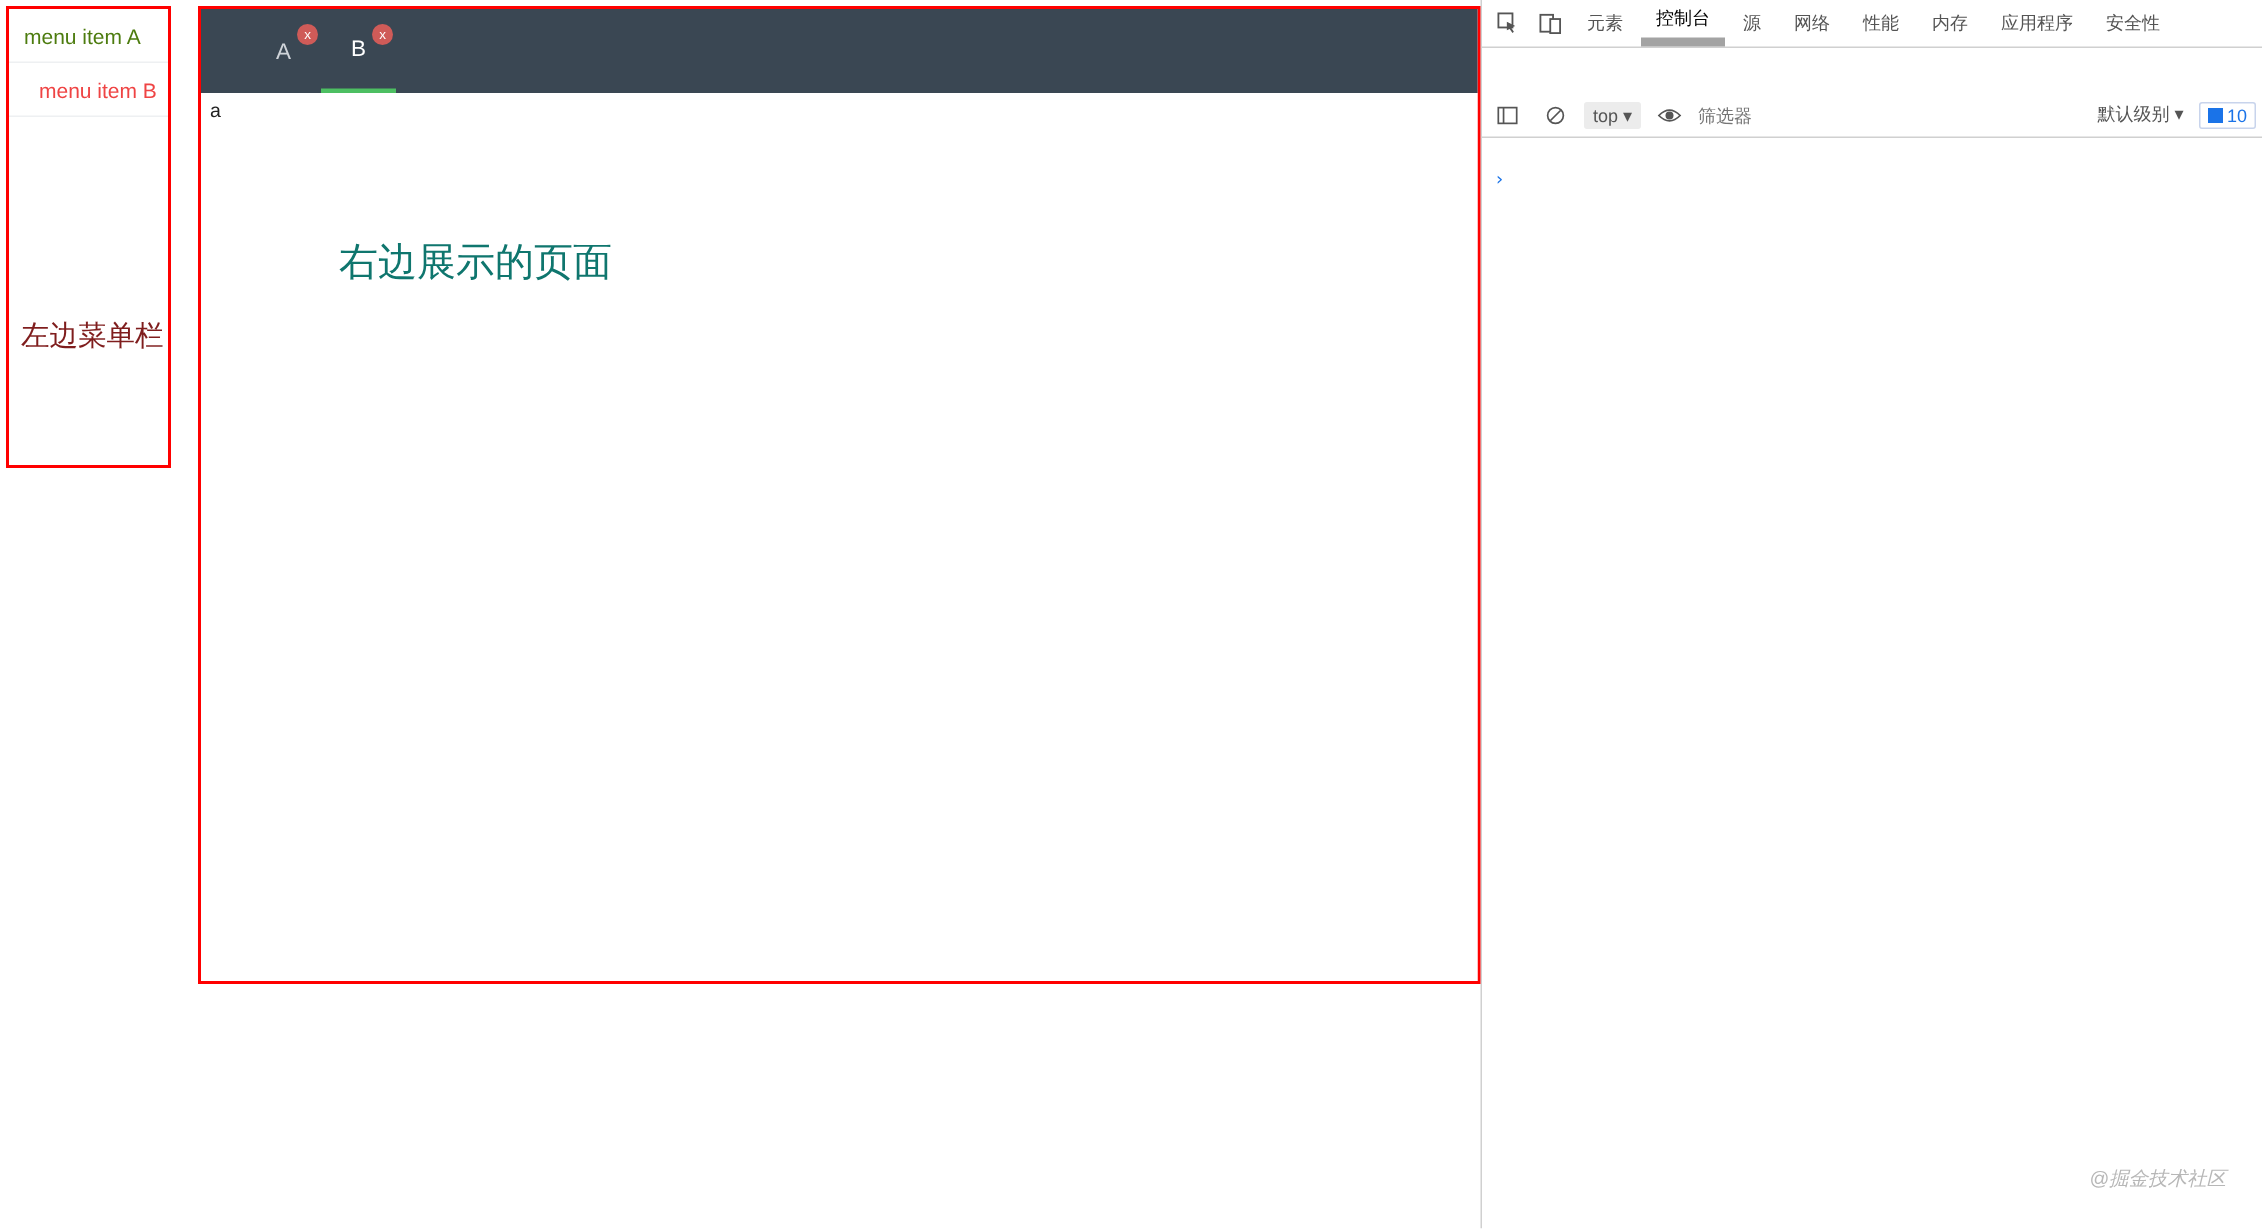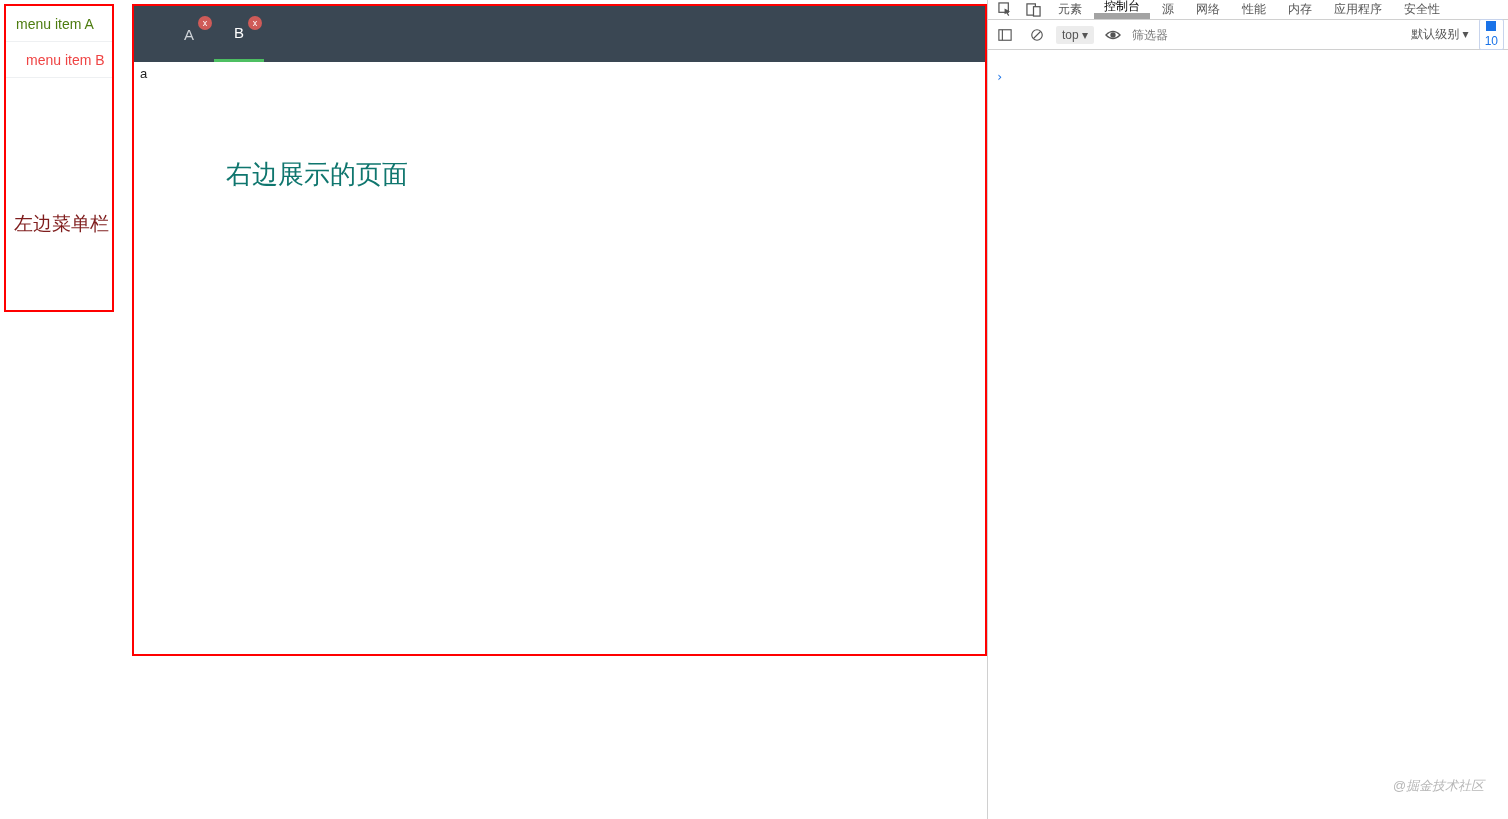--- a/index.html
+++ b/index.html
@@ -109,21 +109,21 @@
       flex: 1;
       border-left: 1px solid #d0d0d0;
       display: flex;
       flex-direction: column;
       height: 100%;
     }
     .dt-tabs {
       display: flex;
       align-items: center;
       border-bottom: 1px solid #d0d0d0;
-      height: 20px;
+      height: 32px;
       padding-left: 4px;
       gap: 2px;
       font-size: 12px;
       color: #555;
     }
     .dt-icon-btn {
       width: 26px;
       height: 26px;
       display: flex;
       align-items: center;
@@ -144,20 +144,21 @@
     }
     .dt-toolbar {
       display: flex;
       align-items: center;
       border-bottom: 1px solid #d0d0d0;
       height: 30px;
       padding: 0 4px;
       gap: 6px;
       font-size: 12px;
       color: #555;
+      margin-top: 30px;
     }
     .dt-dropdown {
       background: #ececec;
       padding: 2px 6px;
       border-radius: 2px;
       cursor: pointer;
     }
     .dt-filter {
       flex: 0 0 110px;
       border: none;
@@ -171,21 +172,20 @@
     }
     .dt-error-badge {
       display: flex;
       align-items: center;
       gap: 3px;
       color: #1a73e8;
       border: 1px solid #c8d4ec;
       border-radius: 2px;
       padding: 1px 5px;
       margin-left: auto;
-      flex-direction: column;
     }
     .dt-error-badge .sq {
       width: 10px; height: 10px; background:#1a73e8;
     }
     .console-body {
       flex: 1;
       font-family: Consolas, monospace;
       font-size: 12px;
       padding: 6px 8px;
       color: #303030;

